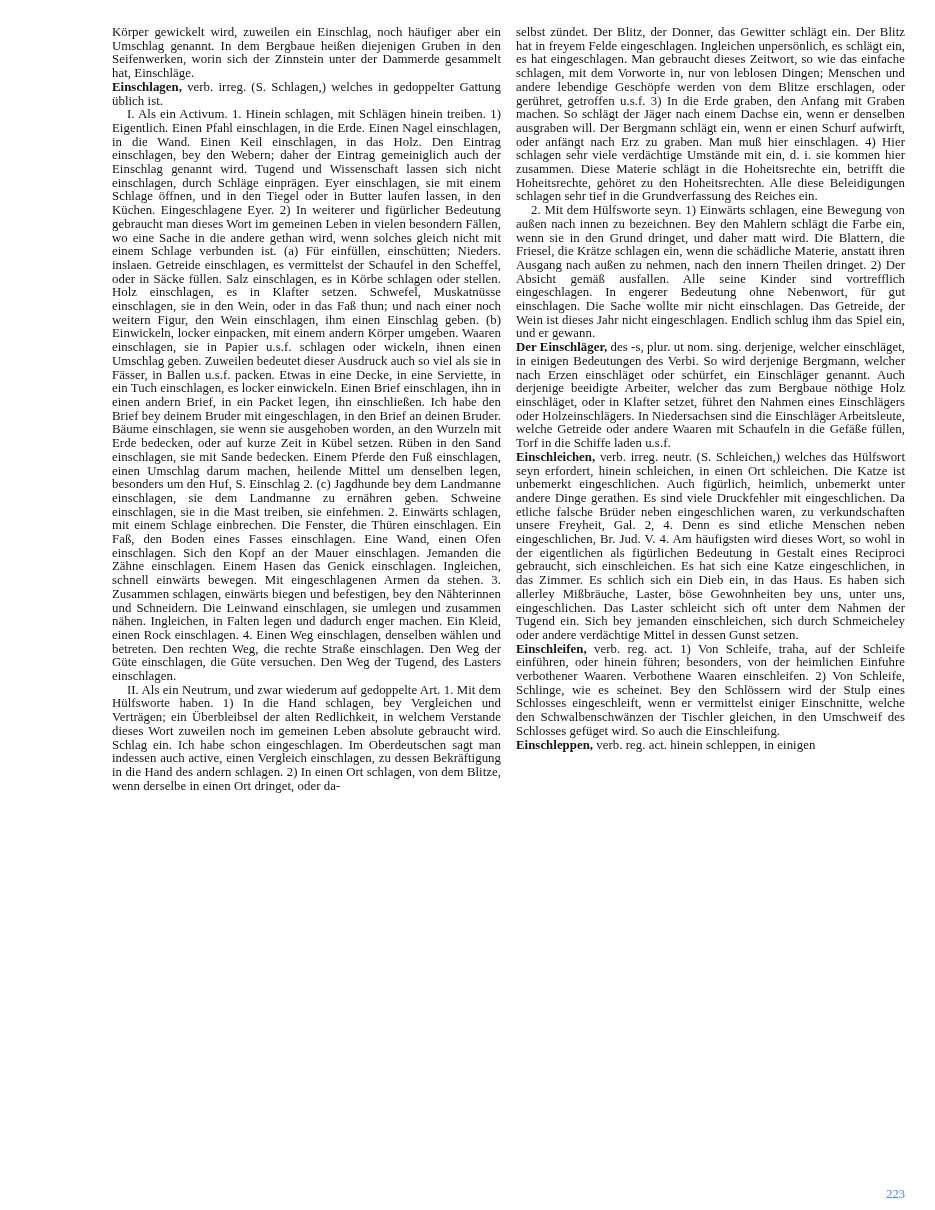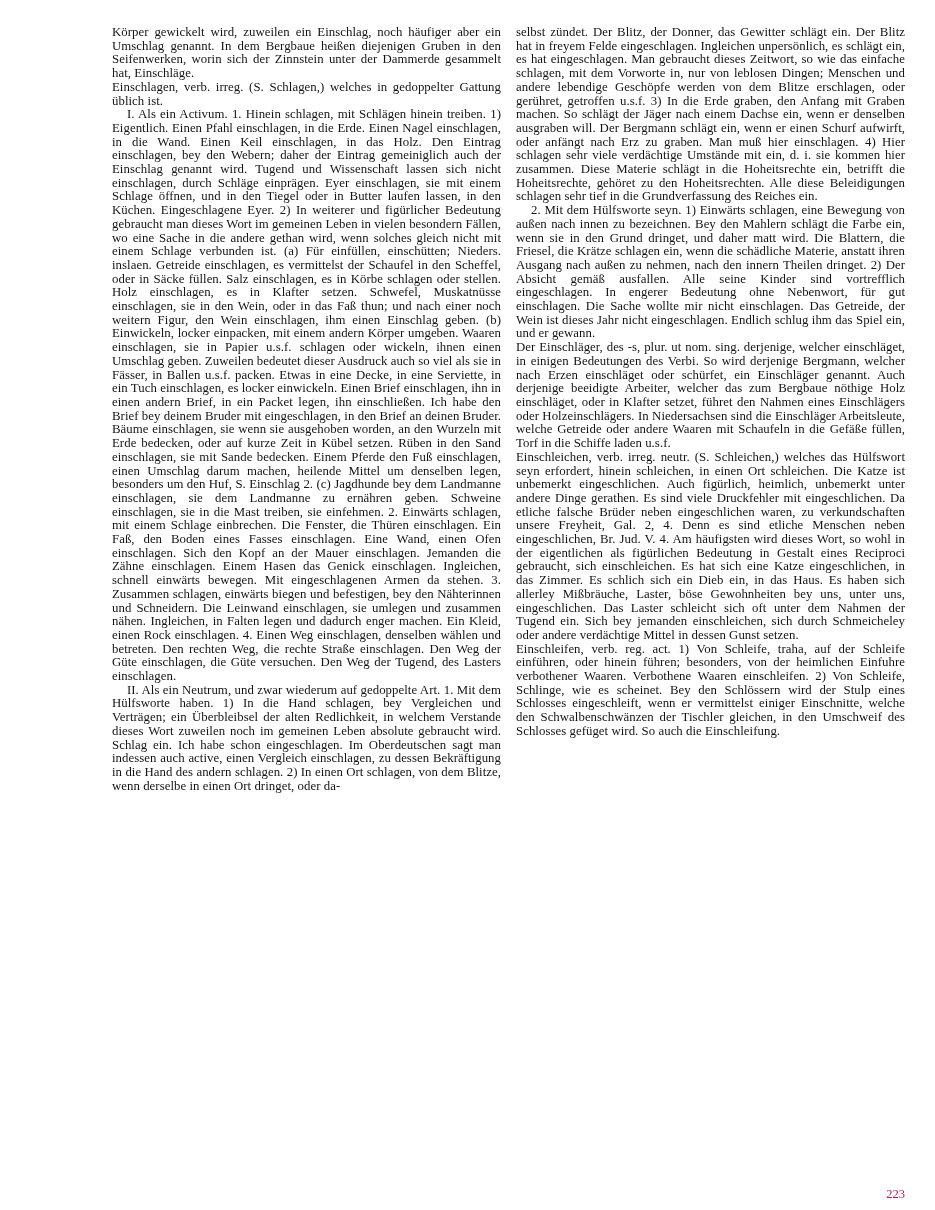--- a/index.html
+++ b/index.html
@@ -34,43 +34,44 @@
     line-height: 13.7px;
     letter-spacing: 0.05px;
   }
   .col p {
     margin: 0;
     padding: 0;
   }
   .col p.indent {
     text-indent: 15px;
   }
-  .run-b { font-weight: normal; }
+  .run-b { font-weight: bold; }
   .run-i { }
   .page-number {
     position: absolute;
     right: 30px;
     bottom: 8px;
     font-size: 12.5px;
-    color: #be185d;
+    color: #3b82f6;
   }
 </style>
 </head>
 <body>
 
 <div class="page">
   <div class="columns">
     <div class="col" id="col-left">
         <p><span>Körper gewickelt wird, zuweilen ein Einschlag, noch häufiger aber ein Umschlag genannt. In dem Bergbaue heißen diejenigen Gruben in den Seifenwerken, worin sich der Zinnstein unter der Dammerde gesammelt hat, Einschläge.</span></p>
         <p><span class="run-b">Einschlagen,</span><span> </span><span class="run-i">verb. irreg.</span><span> (S. Schlagen,) welches in gedoppelter Gattung üblich ist.</span></p>
         <p class="indent"><span>I. Als ein Activum. 1. Hinein schlagen, mit Schlägen hinein treiben. 1) Eigentlich. Einen Pfahl einschlagen, in die Erde. Einen Nagel einschlagen, in die Wand. Einen Keil einschlagen, in das Holz. Den Eintrag einschlagen, bey den Webern; daher der Eintrag gemeiniglich auch der Einschlag genannt wird. Tugend und Wissenschaft lassen sich nicht einschlagen, durch Schläge einprägen. Eyer einschlagen, sie mit einem Schlage öffnen, und in den Tiegel oder in Butter laufen lassen, in den Küchen. Eingeschlagene Eyer. 2) In weiterer und figürlicher Bedeutung gebraucht man dieses Wort im gemeinen Leben in vielen besondern Fällen, wo eine Sache in die andere gethan wird, wenn solches gleich nicht mit einem Schlage verbunden ist. (a) Für einfüllen, einschütten; Nieders. </span><span class="run-i">inslaen.</span><span> Getreide einschlagen, es vermittelst der Schaufel in den Scheffel, oder in Säcke füllen. Salz einschlagen, es in Körbe schlagen oder stellen. Holz einschlagen, es in Klafter setzen. Schwefel, Muskatnüsse einschlagen, sie in den Wein, oder in das Faß thun; und nach einer noch weitern Figur, den Wein einschlagen, ihm einen Einschlag geben. (b) Einwickeln, locker einpacken, mit einem andern Körper umgeben. Waaren einschlagen, sie in Papier u.s.f. schlagen oder wickeln, ihnen einen Umschlag geben. Zuweilen bedeutet dieser Ausdruck auch so viel als sie in Fässer, in Ballen u.s.f. packen. Etwas in eine Decke, in eine Serviette, in ein Tuch einschlagen, es locker einwickeln. Einen Brief einschlagen, ihn in einen andern Brief, in ein Packet legen, ihn einschließen. Ich habe den Brief bey deinem Bruder mit eingeschlagen, in den Brief an deinen Bruder. Bäume einschlagen, sie wenn sie ausgehoben worden, an den Wurzeln mit Erde bedecken, oder auf kurze Zeit in Kübel setzen. Rüben in den Sand einschlagen, sie mit Sande bedecken. Einem Pferde den Fuß einschlagen, einen Umschlag darum machen, heilende Mittel um denselben legen, besonders um den Huf, S. Einschlag 2. (c) Jagdhunde bey dem Landmanne einschlagen, sie dem Landmanne zu ernähren geben. Schweine einschlagen, sie in die Mast treiben, sie einfehmen. 2. Einwärts schlagen, mit einem Schlage einbrechen. Die Fenster, die Thüren einschlagen. Ein Faß, den Boden eines Fasses einschlagen. Eine Wand, einen Ofen einschlagen. Sich den Kopf an der Mauer einschlagen. Jemanden die Zähne einschlagen. Einem Hasen das Genick einschlagen. Ingleichen, schnell einwärts bewegen. Mit eingeschlagenen Armen da stehen. 3. Zusammen schlagen, einwärts biegen und befestigen, bey den Nähterinnen und Schneidern. Die Leinwand einschlagen, sie umlegen und zusammen nähen. Ingleichen, in Falten legen und dadurch enger machen. Ein Kleid, einen Rock einschlagen. 4. Einen Weg einschlagen, denselben wählen und betreten. Den rechten Weg, die rechte Straße einschlagen. Den Weg der Güte einschlagen, die Güte versuchen. Den Weg der Tugend, des Lasters einschlagen.</span></p>
         <p class="indent"><span>II. Als ein Neutrum, und zwar wiederum auf gedoppelte Art. 1. Mit dem Hülfsworte haben. 1) In die Hand schlagen, bey Vergleichen und Verträgen; ein Überbleibsel der alten Redlichkeit, in welchem Verstande dieses Wort zuweilen noch im gemeinen Leben </span><span class="run-i">absolute</span><span> gebraucht wird. Schlag ein. Ich habe schon eingeschlagen. Im Oberdeutschen sagt man indessen auch </span><span class="run-i">active,</span><span> einen Vergleich einschlagen, zu dessen Bekräftigung in die Hand des andern schlagen. 2) In einen Ort schlagen, von dem Blitze, wenn derselbe in einen Ort dringet, oder da-</span></p>
       </div>
     <div class="col" id="col-right">
         <p><span>selbst zündet. Der Blitz, der Donner, das Gewitter schlägt ein. Der Blitz hat in freyem Felde eingeschlagen. Ingleichen unpersönlich, es schlägt ein, es hat eingeschlagen. Man gebraucht dieses Zeitwort, so wie das einfache schlagen, mit dem Vorworte in, nur von leblosen Dingen; Menschen und andere lebendige Geschöpfe werden von dem Blitze erschlagen, oder gerühret, getroffen u.s.f. 3) In die Erde graben, den Anfang mit Graben machen. So schlägt der Jäger nach einem Dachse ein, wenn er denselben ausgraben will. Der Bergmann schlägt ein, wenn er einen Schurf aufwirft, oder anfängt nach Erz zu graben. Man muß hier einschlagen. 4) Hier schlagen sehr viele verdächtige Umstände mit ein, d. i. sie kommen hier zusammen. Diese Materie schlägt in die Hoheitsrechte ein, betrifft die Hoheitsrechte, gehöret zu den Hoheitsrechten. Alle diese Beleidigungen schlagen sehr tief in die Grundverfassung des Reiches ein.</span></p>
         <p class="indent"><span>2. Mit dem Hülfsworte seyn. 1) Einwärts schlagen, eine Bewegung von außen nach innen zu bezeichnen. Bey den Mahlern schlägt die Farbe ein, wenn sie in den Grund dringet, und daher matt wird. Die Blattern, die Friesel, die Krätze schlagen ein, wenn die schädliche Materie, anstatt ihren Ausgang nach außen zu nehmen, nach den innern Theilen dringet. 2) Der Absicht gemäß ausfallen. Alle seine Kinder sind vortrefflich eingeschlagen. In engerer Bedeutung ohne Nebenwort, für gut einschlagen. Die Sache wollte mir nicht einschlagen. Das Getreide, der Wein ist dieses Jahr nicht eingeschlagen. Endlich schlug ihm das Spiel ein, und er gewann.</span></p>
         <p><span class="run-b">Der Einschläger,</span><span> des -s, </span><span class="run-i">plur. ut nom. sing.</span><span> derjenige, welcher einschläget, in einigen Bedeutungen des Verbi. So wird derjenige Bergmann, welcher nach Erzen einschläget oder schürfet, ein Einschläger genannt. Auch derjenige beeidigte Arbeiter, welcher das zum Bergbaue nöthige Holz einschläget, oder in Klafter setzet, führet den Nahmen eines Einschlägers oder Holzeinschlägers. In Niedersachsen sind die Einschläger Arbeitsleute, welche Getreide oder andere Waaren mit Schaufeln in die Gefäße füllen, Torf in die Schiffe laden u.s.f.</span></p>
         <p><span class="run-b">Einschleichen,</span><span> </span><span class="run-i">verb. irreg. neutr.</span><span> (S. Schleichen,) welches das Hülfswort seyn erfordert, hinein schleichen, in einen Ort schleichen. Die Katze ist unbemerkt eingeschlichen. Auch figürlich, heimlich, unbemerkt unter andere Dinge gerathen. Es sind viele Druckfehler mit eingeschlichen. Da etliche falsche Brüder neben eingeschlichen waren, zu verkundschaften unsere Freyheit, Gal. 2, 4. Denn es sind etliche Menschen neben eingeschlichen, Br. Jud. V. 4. Am häufigsten wird dieses Wort, so wohl in der eigentlichen als figürlichen Bedeutung in Gestalt eines Reciproci gebraucht, sich einschleichen. Es hat sich eine Katze eingeschlichen, in das Zimmer. Es schlich sich ein Dieb ein, in das Haus. Es haben sich allerley Mißbräuche, Laster, böse Gewohnheiten bey uns, unter uns, eingeschlichen. Das Laster schleicht sich oft unter dem Nahmen der Tugend ein. Sich bey jemanden einschleichen, sich durch Schmeicheley oder andere verdächtige Mittel in dessen Gunst setzen.</span></p>
         <p><span class="run-b">Einschleifen,</span><span> </span><span class="run-i">verb. reg. act.</span><span> 1) Von Schleife, </span><span class="run-i">traha,</span><span> auf der Schleife einführen, oder hinein führen; besonders, von der heimlichen Einfuhre verbothener Waaren. Verbothene Waaren einschleifen. 2) Von Schleife, Schlinge, wie es scheinet. Bey den Schlössern wird der Stulp eines Schlosses eingeschleift, wenn er vermittelst einiger Einschnitte, welche den Schwalbenschwänzen der Tischler gleichen, in den Umschweif des Schlosses gefüget wird. So auch die Einschleifung.</span></p>
+        <p><span class="run-b">Einschleppen,</span><span> </span><span class="run-i">verb. reg. act.</span><span> hinein schleppen, in einigen</span></p>
       </div>
   </div>
   <div class="page-number">223</div>
 </div>
 
 </body></html>

